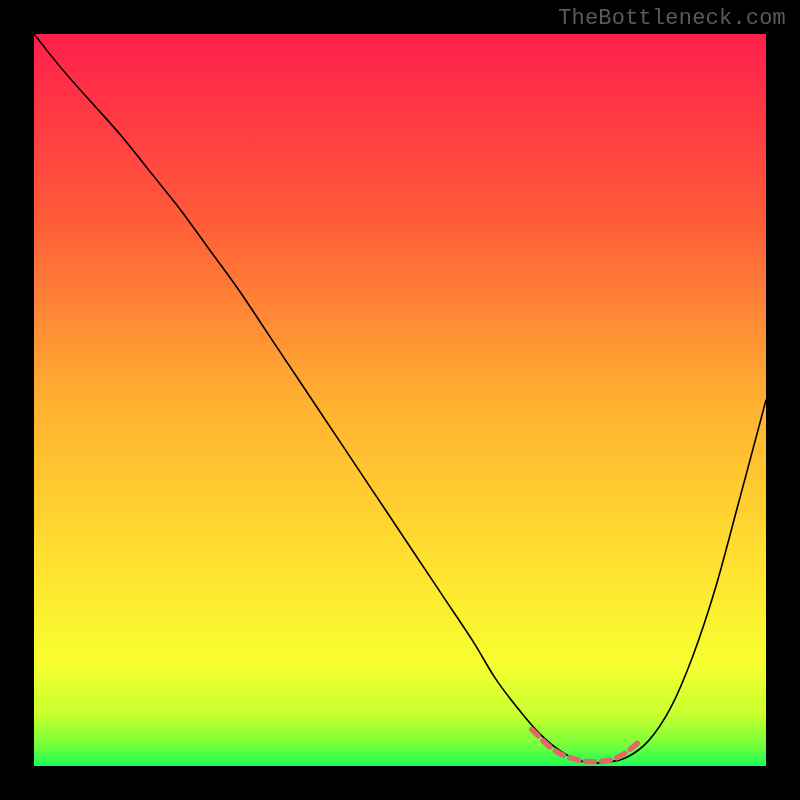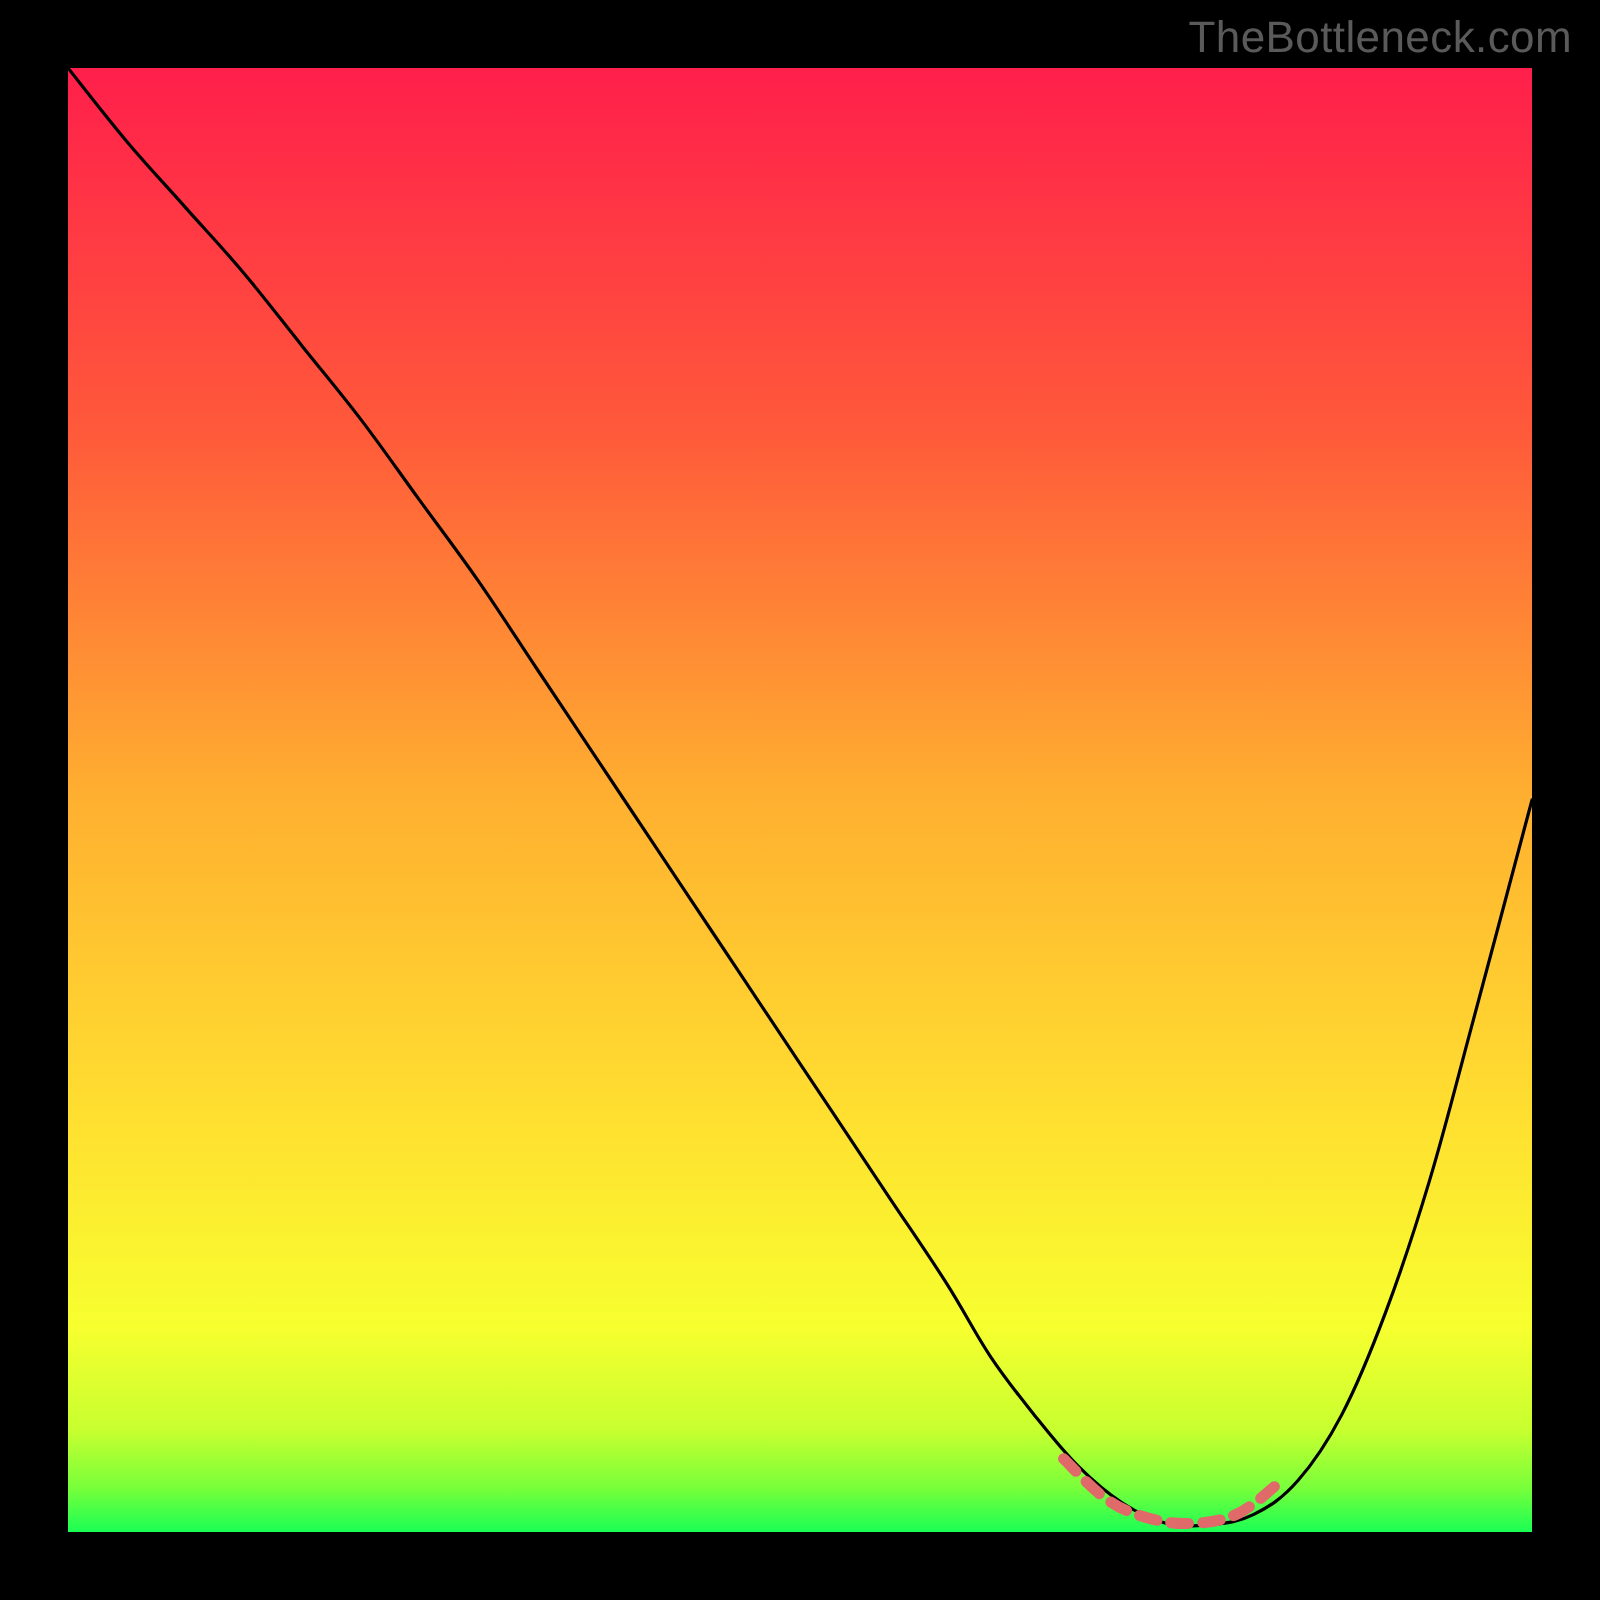--- a/index.html
+++ b/index.html
@@ -8,21 +8,21 @@
     position: relative;
     width: 800px;
     height: 800px;
     background: #000;
   }
   .watermark {
     position: absolute;
     top: 6px;
     right: 14px;
     color: #5a5a5a;
-    font-family: Liberation Sans, sans-serif;
+    font-family: Liberation Mono, monospace;
     font-size: 22px;
     letter-spacing: 0.2px;
     user-select: none;
   }
   .plot {
     position: absolute;
     left: 34px;
     top: 34px;
     width: 732px;
     height: 732px;

